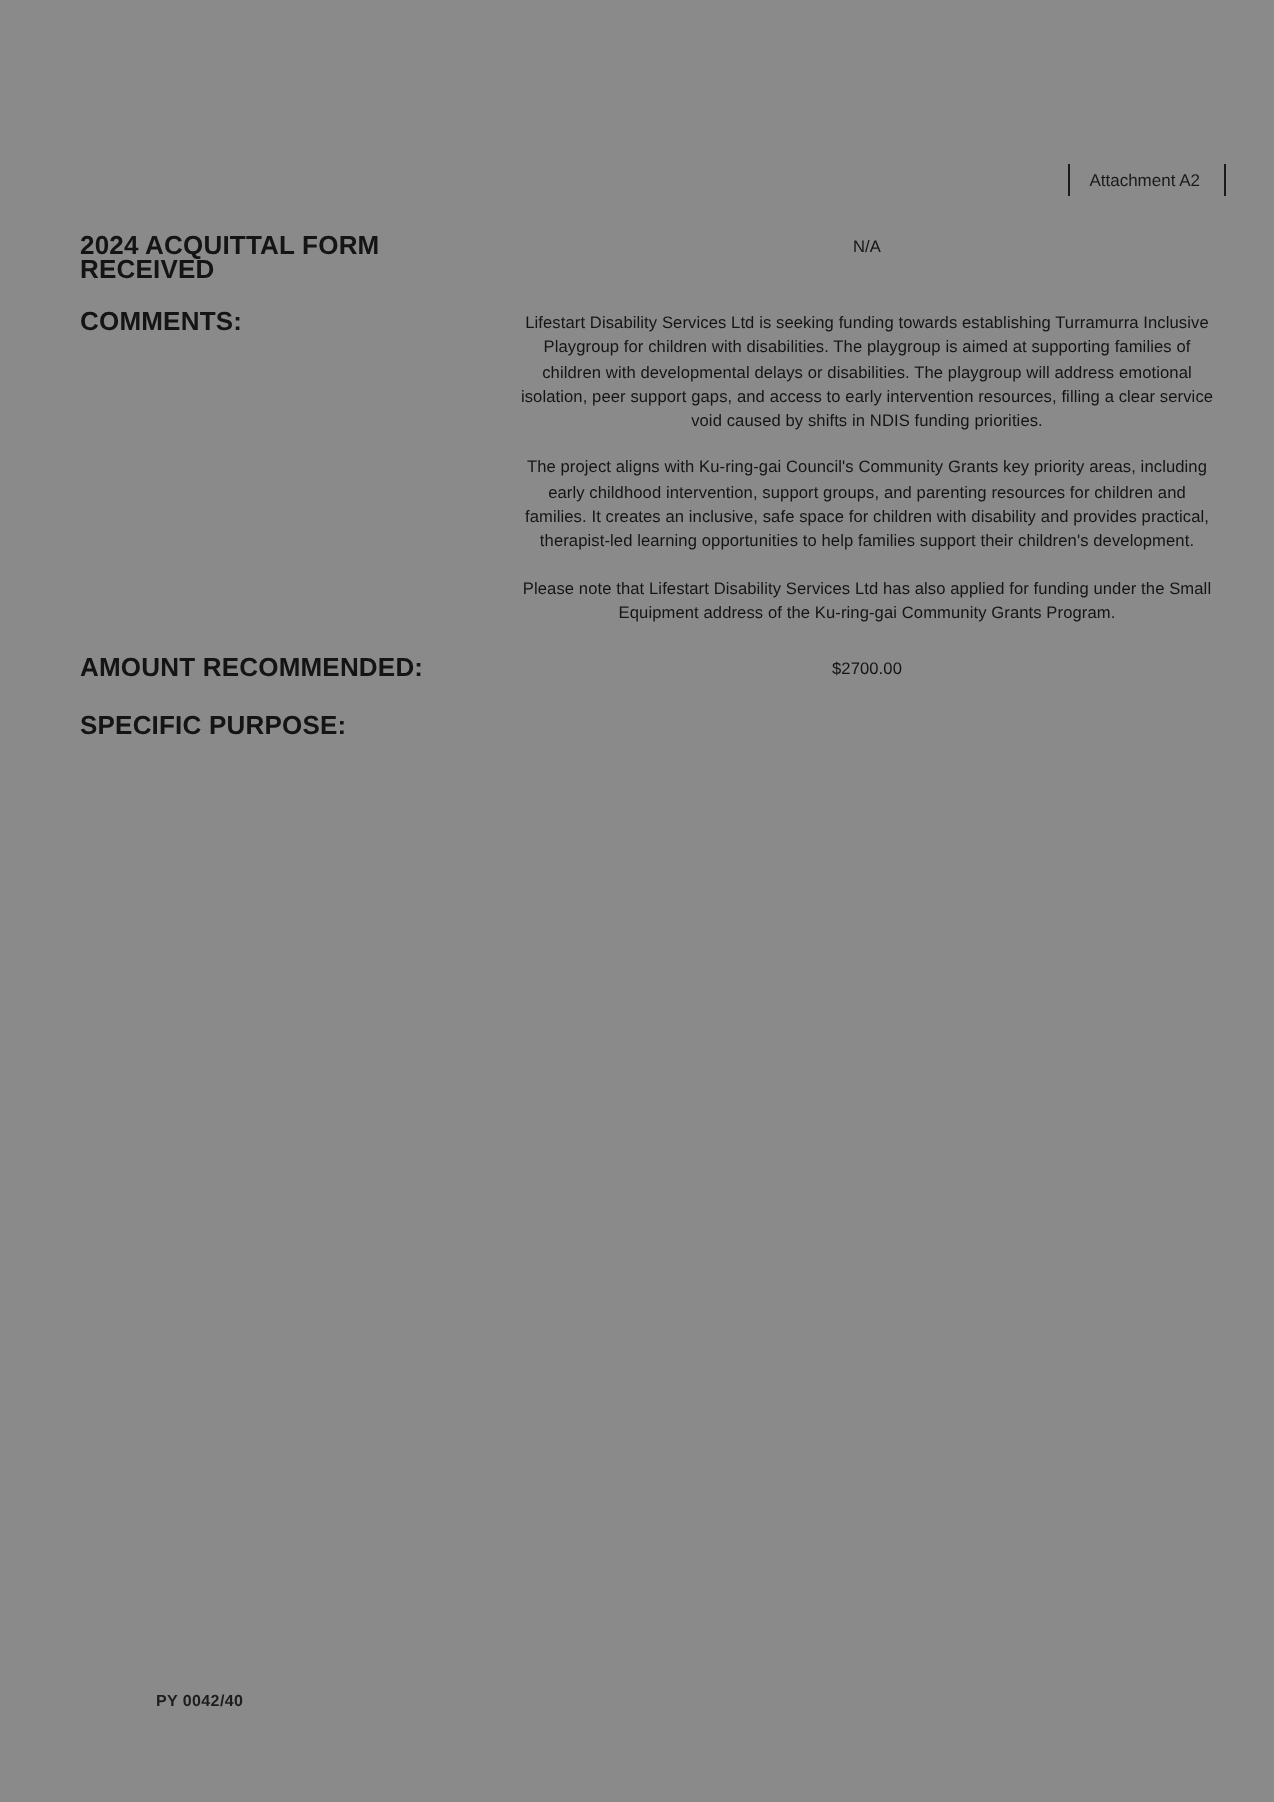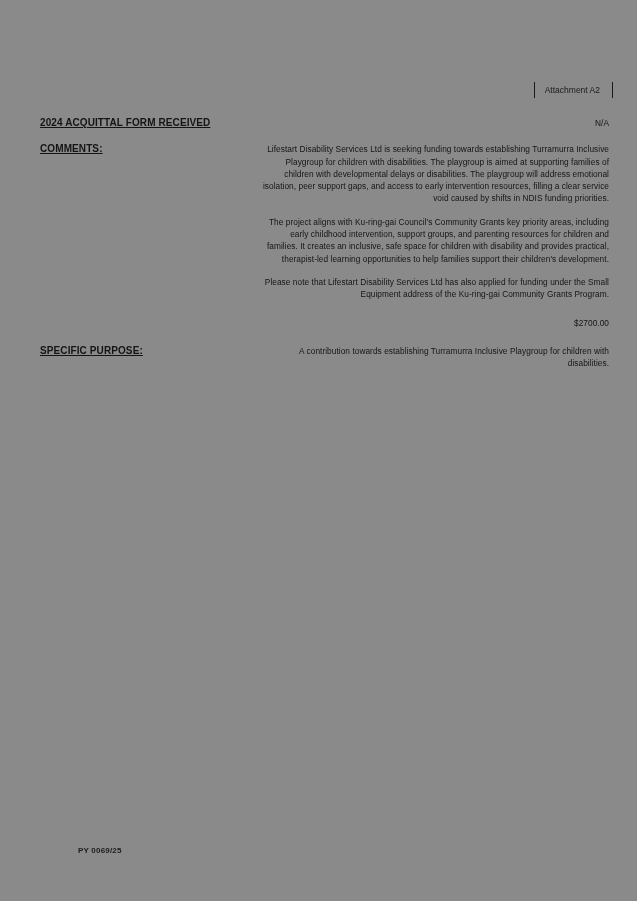--- a/index.html
+++ b/index.html
@@ -55,37 +55,36 @@
     right: 8px;
   }
   .row {
     display: flex;
     align-items: flex-start;
     margin-bottom: 14px;
   }
   .label {
     width: 218px;
     flex: 0 0 218px;
-    font-size: 10px;
+    font-size: 13px;
     font-weight: bold;
     line-height: 12px;
     letter-spacing: 0.1px;
     color: #141414;
-    text-decoration: underline;
   }
   .value {
     flex: 1 1 auto;
     font-size: 8.3px;
     line-height: 12.3px;
     color: #151515;
     letter-spacing: 0.05px;
   }
   .value p {
     margin: 0 0 11px 0;
-    text-align: right;
+    text-align: center;
   }
   .value p:last-child {
     margin-bottom: 0;
   }
   .row.comments {
     margin-bottom: 16px;
   }
   .row.amount {
     margin-bottom: 16px;
   }
@@ -119,29 +118,27 @@
     <div class="row comments">
       <div class="label">COMMENTS:</div>
       <div class="value">
         <p>Lifestart Disability Services Ltd is seeking funding towards establishing Turramurra Inclusive Playgroup for children with disabilities. The playgroup is aimed at supporting families of children with developmental delays or disabilities. The playgroup will address emotional isolation, peer support gaps, and access to early intervention resources, filling a clear service void caused by shifts in NDIS funding priorities.</p>
         <p>The project aligns with Ku-ring-gai Council's Community Grants key priority areas, including early childhood intervention, support groups, and parenting resources for children and families. It creates an inclusive, safe space for children with disability and provides practical, therapist-led learning opportunities to help families support their children's development.</p>
         <p>Please note that Lifestart Disability Services Ltd has also applied for funding under the Small Equipment address of the Ku-ring-gai Community Grants Program.</p>
       </div>
     </div>
 
     <div class="row amount">
+      <div class="label">AMOUNT RECOMMENDED:</div>
       <div class="value">
         <p>$2700.00</p>
       </div>
     </div>
 
     <div class="row">
       <div class="label">SPECIFIC PURPOSE:</div>
-      <div class="value">
-        <p>A contribution towards establishing Turramurra Inclusive Playgroup for children with disabilities.</p>
-      </div>
     </div>
 
   </div>
 
-  <div class="footer">PY 0069/25</div>
+  <div class="footer">PY 0042/40</div>
 
 </div>
 
 </body></html>

